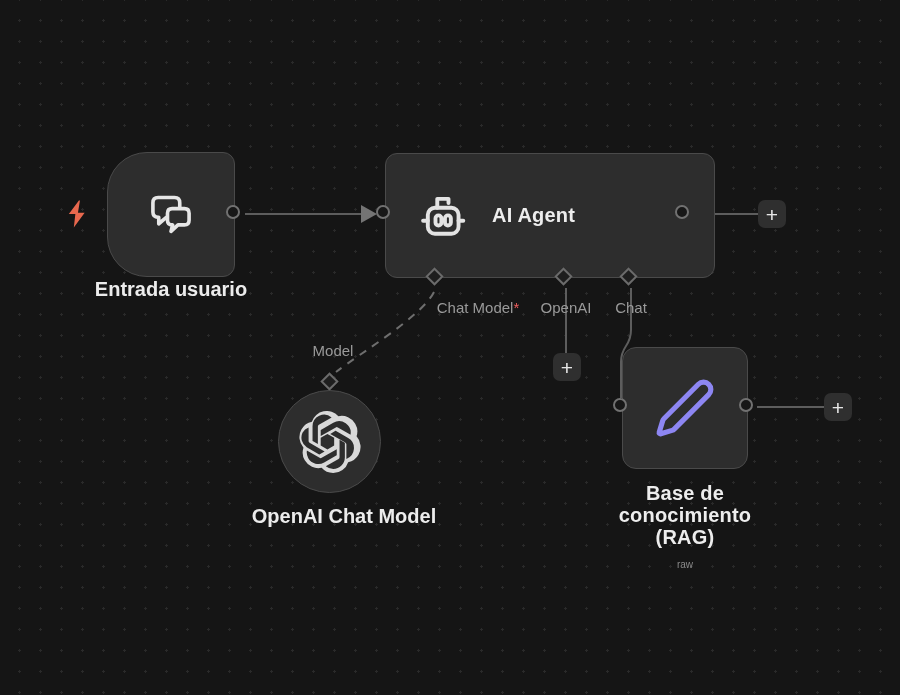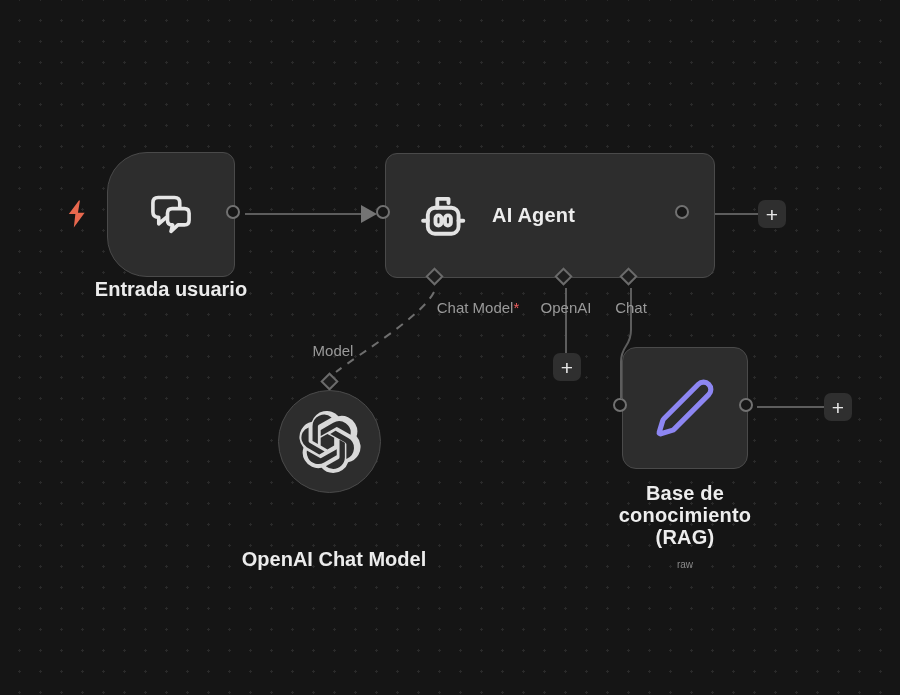--- a/index.html
+++ b/index.html
@@ -92,21 +92,21 @@
 
   <div class="port-label" style="left:437px;top:299px;margin-left:41px;"><span>Chat Model</span><span class="required">*</span></div>
   <div class="port-label" style="left:566px;top:299px;">OpenAI</div>
   <div class="port-label" style="left:631px;top:299px;">Chat</div>
 
   <div class="node node-circle">
     <svg width="62" height="62" viewBox="0 0 24 24">
       <path fill="#d9d9d9" d="M22.2819 9.8211a5.9847 5.9847 0 0 0-.5157-4.9108 6.0462 6.0462 0 0 0-6.5098-2.9A6.0651 6.0651 0 0 0 4.9807 4.1818a5.9847 5.9847 0 0 0-3.9977 2.9 6.0462 6.0462 0 0 0 .7427 7.0966 5.98 5.98 0 0 0 .511 4.9107 6.051 6.051 0 0 0 6.5146 2.9001A5.9847 5.9847 0 0 0 13.2599 24a6.0557 6.0557 0 0 0 5.7718-4.2058 5.9894 5.9894 0 0 0 3.9977-2.9001 6.0557 6.0557 0 0 0-.7475-7.073zm-9.022 12.6081a4.4755 4.4755 0 0 1-2.8764-1.0408l.1419-.0804 4.7783-2.7582a.7948.7948 0 0 0 .3927-.6813v-6.7369l2.02 1.1686a.071.071 0 0 1 .038.0615v5.5826a4.504 4.504 0 0 1-4.4945 4.4849zm-9.6607-4.1254a4.4708 4.4708 0 0 1-.5346-3.0137l.142.0852 4.783 2.7582a.7712.7712 0 0 0 .7806 0l5.8428-3.3685v2.3324a.0804.0804 0 0 1-.0332.0615L9.74 19.9502a4.4992 4.4992 0 0 1-6.1408-1.6464zM1.3441 8.3747a4.4708 4.4708 0 0 1 2.3655-1.9728V11.6a.7664.7664 0 0 0 .3879.6765l5.8144 3.3543-2.0201 1.1685a.0757.0757 0 0 1-.071 0l-4.8303-2.7865A4.504 4.504 0 0 1 1.3441 8.3747zm16.5963 3.8558L12.098 8.8559l2.0201-1.1638a.0757.0757 0 0 1 .071 0l4.8303 2.7913a4.4944 4.4944 0 0 1-.6765 8.1042v-5.6772a.79.79 0 0 0-.407-.667zm2.0107-3.0231l-.142-.0852-4.7735-2.7818a.7759.7759 0 0 0-.7854 0L8.4076 9.7095V7.3771a.0662.0662 0 0 1 .0284-.0615l4.8303-2.7866a4.4992 4.4992 0 0 1 6.6802 4.66zM7.3008 12.7563l-2.0201-1.1637a.0804.0804 0 0 1-.038-.0615V5.9485a4.4992 4.4992 0 0 1 7.3757-3.4537l-.142.0805L7.698 5.3335a.7948.7948 0 0 0-.3927.6813zm1.0976-2.3654l2.602-1.4998 2.6069 1.4998v2.9996l-2.5974 1.4997-2.6067-1.4997z"></path>
     </svg>
   </div>
-  <div class="node-label" style="left:334px;top:505px;margin-top:43px;">OpenAI Chat Model</div>
+  <div class="node-label" style="left:344px;top:505px;">OpenAI Chat Model</div>
   <div class="port-label" style="left:333px;top:342px;">Model</div>
 
   <div class="node node-rag">
     <svg width="62" height="62" viewBox="0 0 24 24">
       <path d="M21.174 6.812a1 1 0 0 0-3.986-3.987L3.842 16.174a2 2 0 0 0-.5.83l-1.321 4.352a.5.5 0 0 0 .623.622l4.353-1.32a2 2 0 0 0 .83-.497z" fill="none" stroke-width="2" stroke-linecap="round" stroke-linejoin="round" stroke="#8d86f2"></path>
     </svg>
   </div>
   <div class="rag-label-block">
     <div class="node-title">Base de conocimiento</div>
     <div class="node-title">(RAG)</div>

